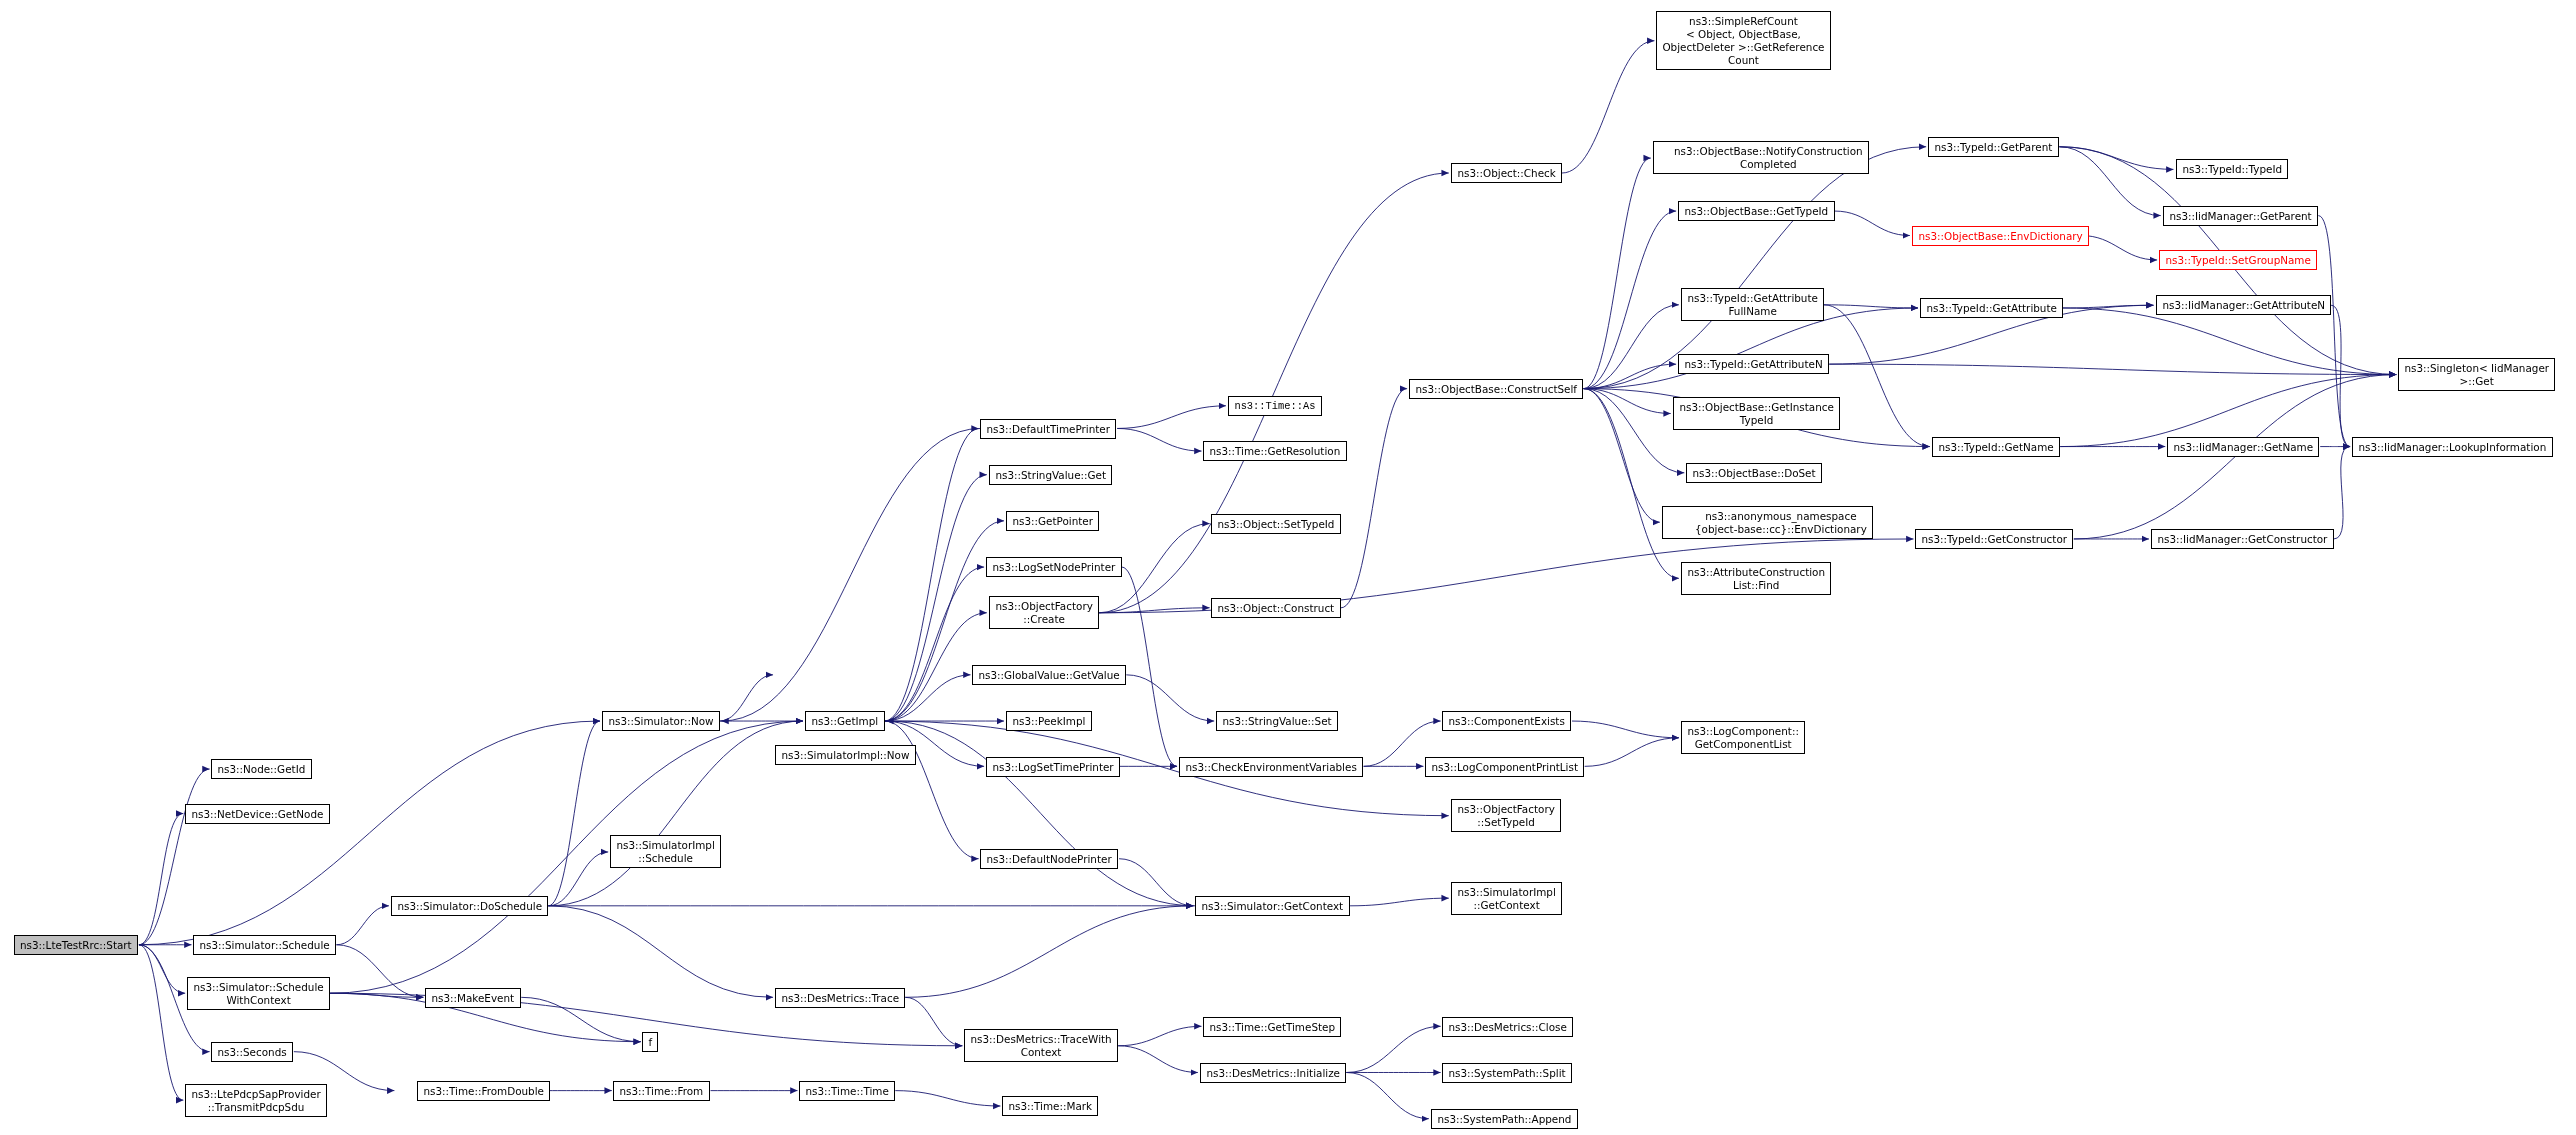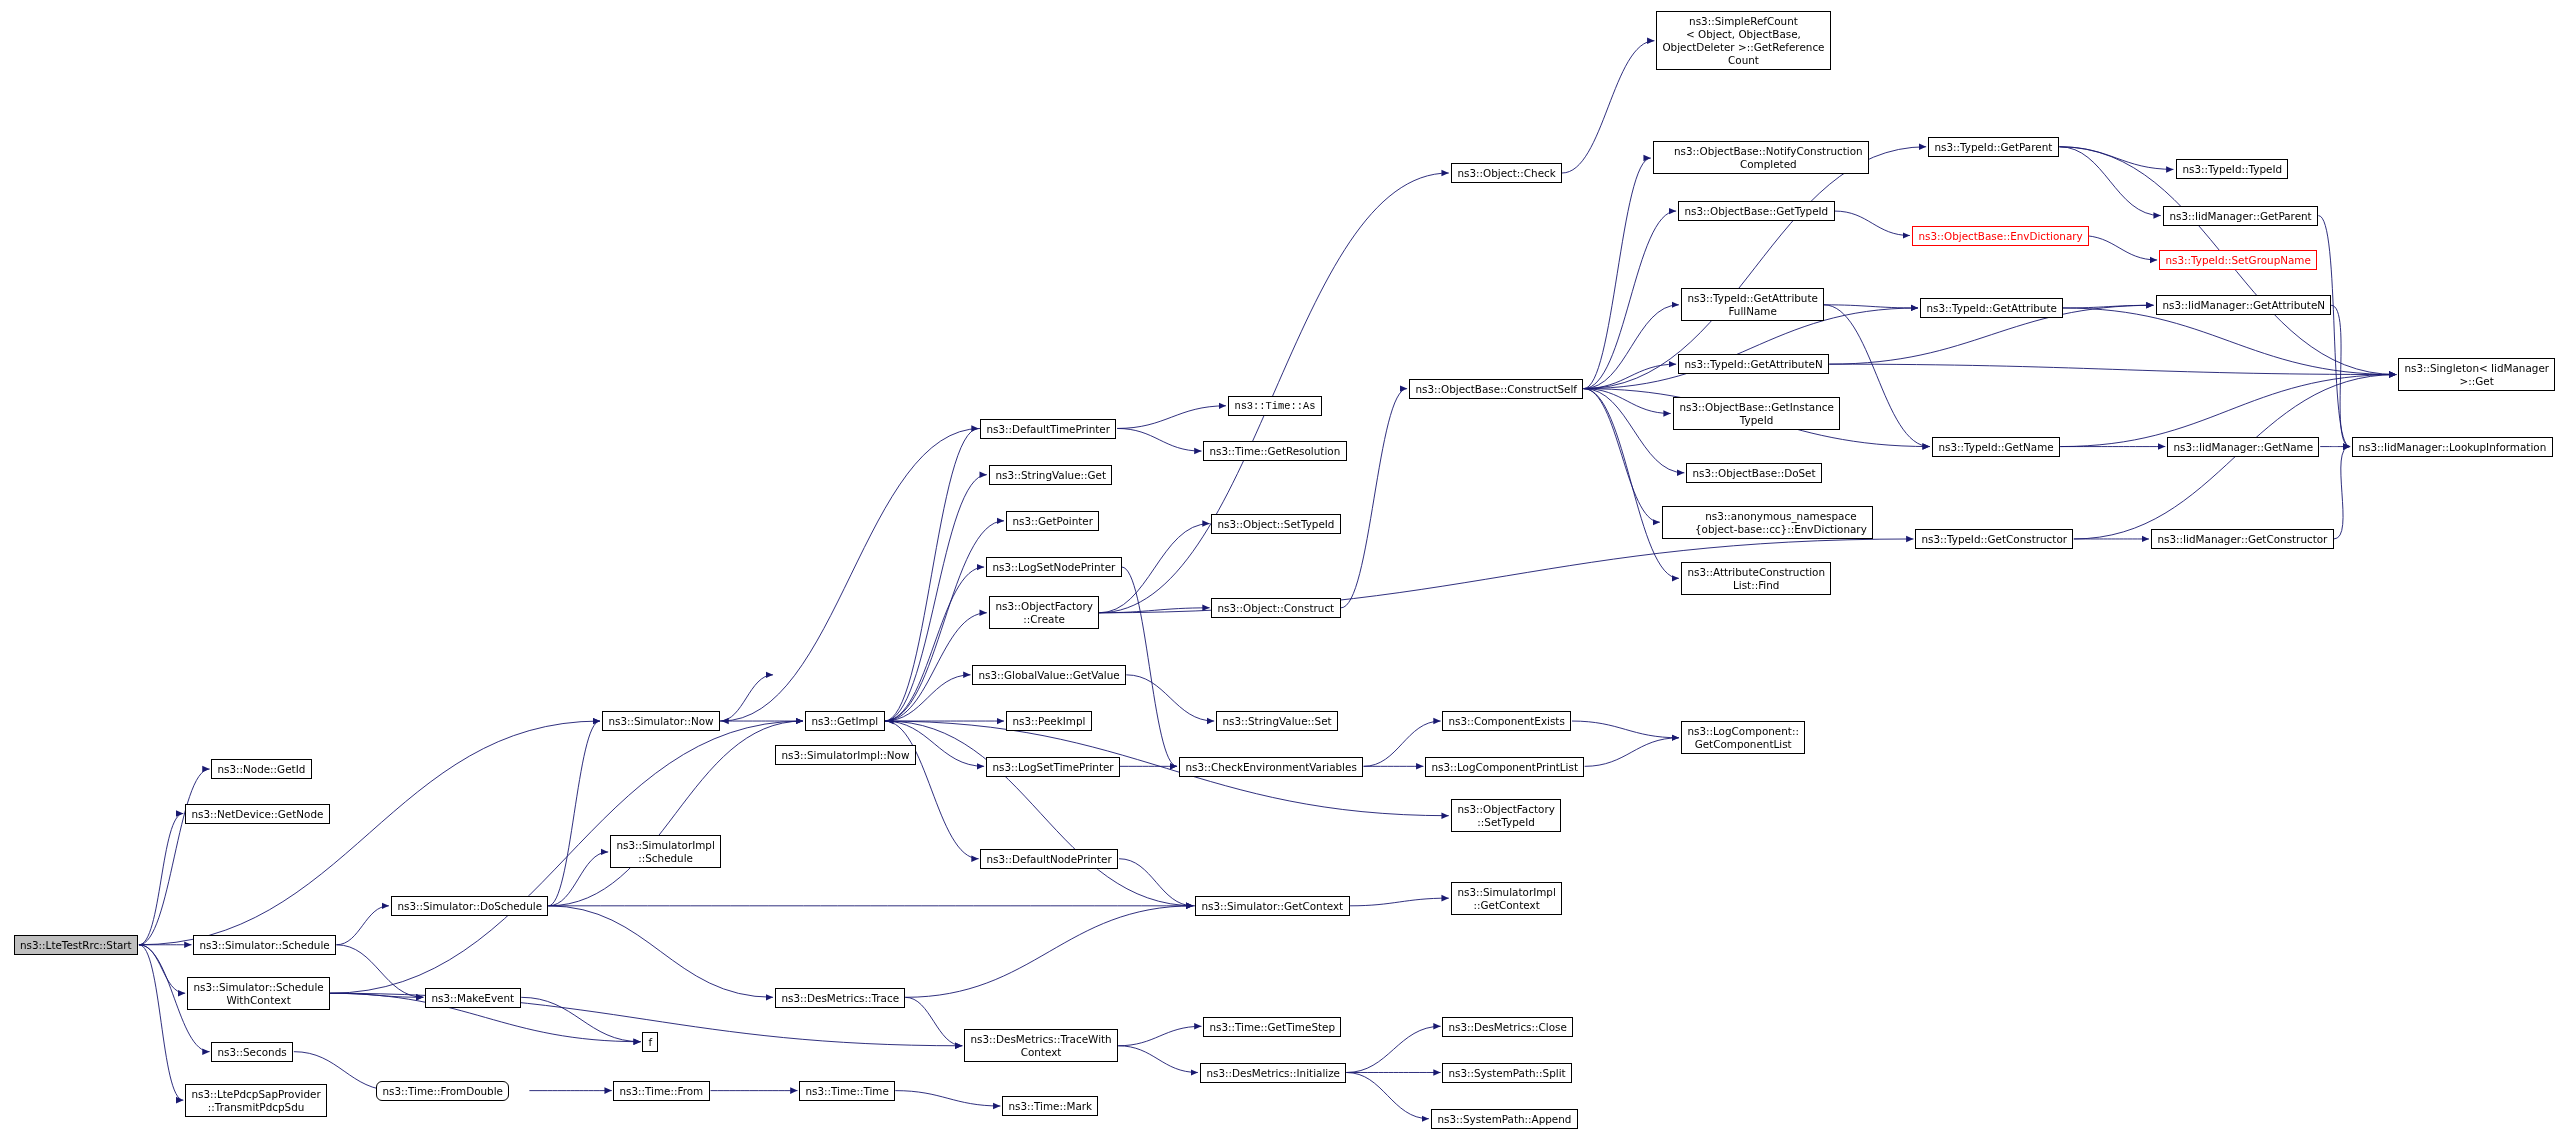--- a/index.html
+++ b/index.html
@@ -129,21 +129,21 @@
     <div class="node" id="n-node-getid" style="left: 211px; top: 759px;">ns3::Node::GetId</div>
     <div class="node" id="n-netdev-getnode" style="left: 185px; top: 804px;">ns3::NetDevice::GetNode</div>
     <div class="node" id="n-sim-schedule" style="left: 193px; top: 935px;">ns3::Simulator::Schedule</div>
     <div class="node" id="n-sim-schedule-wc" style="left: 187px; top: 977px;">ns3::Simulator::Schedule
 WithContext</div>
     <div class="node" id="n-seconds" style="left: 211px; top: 1042px;">ns3::Seconds</div>
     <div class="node" id="n-transmit-pdcp" style="left: 185px; top: 1084px;">ns3::LtePdcpSapProvider
 ::TransmitPdcpSdu</div>
     <div class="node" id="n-do-schedule" style="left: 391px; top: 896px;">ns3::Simulator::DoSchedule</div>
     <div class="node" id="n-make-event" style="left: 425px; top: 988px;">ns3::MakeEvent</div>
-    <div class="node" id="n-time-fromdouble" style="left: 376px; top: 1081px; border-radius: 6px;">ns3::Time::FromDouble</div>
+    <div class="node" id="n-time-fromdouble" style="left: 417px; top: 1081px;">ns3::Time::FromDouble</div>
     <div class="node" id="n-simimpl-schedule" style="left: 610px; top: 835px;">ns3::SimulatorImpl
 ::Schedule</div>
     <div class="node" id="n-sim-now" style="left: 602px; top: 711px;">ns3::Simulator::Now</div>
     <div class="node" id="n-f" style="left: 642px; top: 1032px;">f</div>
     <div class="node" id="n-time-from" style="left: 613px; top: 1081px;">ns3::Time::From</div>
     <div class="node" id="n-simimpl-now" style="left: 775px; top: 705px; margin-top: 40px;">ns3::SimulatorImpl::Now</div>
     <div class="node" id="n-get-impl" style="left: 805px; top: 711px;">ns3::GetImpl</div>
     <div class="node" id="n-des-trace" style="left: 775px; top: 988px;">ns3::DesMetrics::Trace</div>
     <div class="node" id="n-time-time" style="left: 799px; top: 1081px;">ns3::Time::Time</div>
     <div class="node" id="n-default-time-printer" style="left: 980px; top: 419px;">ns3::DefaultTimePrinter</div>

